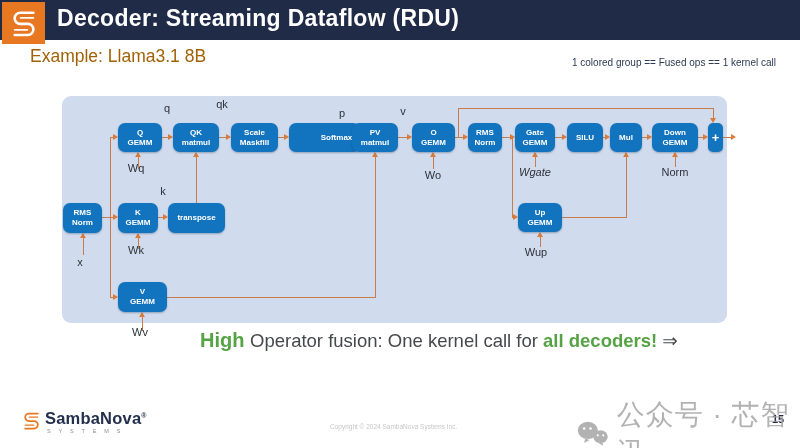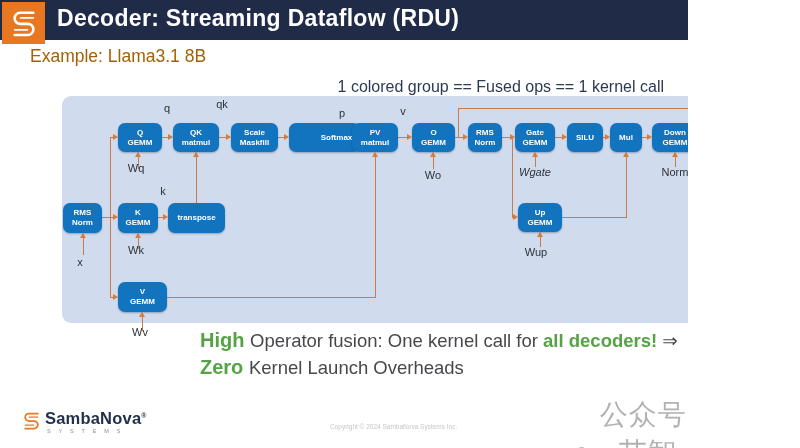--- a/index.html
+++ b/index.html
@@ -1,24 +1,24 @@
 <!DOCTYPE html>
 <html><head>
 <meta charset="utf-8">
 <style>
   html,body{margin:0;padding:0;}
-  .slide{position:relative;width:688px;height:448px;background:#ffffff;overflow:hidden;
+  .slide{position:relative;width:800px;height:448px;background:#ffffff;overflow:hidden;
          font-family:"Liberation Sans",sans-serif;}
   
   .header{position:absolute;left:0;top:0;width:800px;height:40px;background:#1f2b47;}
   .header-title{position:absolute;left:57px;top:5px;font-size:23px;font-weight:bold;color:#ffffff;letter-spacing:.3px;white-space:nowrap;}
   .logo-sq{position:absolute;left:2px;top:2px;width:43px;height:42px;background:#e87722;z-index:3;
            display:flex;align-items:center;justify-content:center;}
   .example{position:absolute;left:30px;top:46px;font-size:17.5px;color:#a16207;}
-  .legend{position:absolute;right:24px;top:78px;font-size:16px;color:#2c3a52;}
+  .legend{position:absolute;right:24px;top:57px;font-size:10px;color:#2c3a52;}
   
   .canvas{position:absolute;left:62px;top:96px;width:665px;height:227px;background:#d0dcee;border-radius:9px;}
   .node{position:absolute;background:#1273be;border-radius:7px;color:#ffffff;font-weight:bold;font-size:8px;
         line-height:1.2;display:flex;align-items:center;justify-content:center;text-align:center;
         white-space:pre-line;box-shadow:0 1px 2px rgba(30,50,90,.35);}
   .node.plus{font-size:13px;border-radius:5px;}
   .seg{position:absolute;background:#c97c4a;}
   .ah{position:absolute;width:0;height:0;}
   .ah.right{border-top:3.5px solid transparent;border-bottom:3.5px solid transparent;border-left:5.5px solid #d97b3a;}
   .ah.up{border-left:3.5px solid transparent;border-right:3.5px solid transparent;border-bottom:5.5px solid #d97b3a;}
@@ -164,21 +164,20 @@
       <span class="dlabel" style="left: 74px; top: 148px;">Wk</span>
       <span class="dlabel" style="left: 78px; top: 230px;">Wv</span>
       <span class="dlabel" style="left: 371px; top: 73px;">Wo</span>
       <span class="dlabel" style="left: 473px; top: 70px; font-style: italic;">Wgate</span>
       <span class="dlabel" style="left: 474px; top: 150px;">Wup</span>
       <span class="dlabel" style="left: 613px; top: 70px;">Norm</span>
     </div>
 
   <div class="highlights">
       <div class="hl-line"><span class="hl-lead">High </span><span>Operator fusion: One kernel call for </span><span class="hl-green">all decoders!</span><span> ⇒</span></div>
-      <div class="hl-line"><span class="hl-lead">Zero </span><span>Kernel Launch Overheads</span></div>
     </div>
 
   <svg class="brand-mark" width="23" height="23" viewBox="0 0 40 40">
     <path d="M31 8 H15.5 a6.5 6.5 0 0 0 0 13 h9 a6.5 6.5 0 0 1 0 13 H9" fill="none" stroke="#e87722" stroke-width="3" stroke-linecap="round"></path>
     <path d="M31 14 H16" fill="none" stroke="#e87722" stroke-width="2" stroke-linecap="round"></path>
     <path d="M24 28 H9" fill="none" stroke="#e87722" stroke-width="2" stroke-linecap="round"></path>
   </svg>
   <div class="brand-text"><span>SambaNova</span><span class="brand-reg">®</span></div>
   <div class="brand-systems">S Y S T E M S</div>
 

